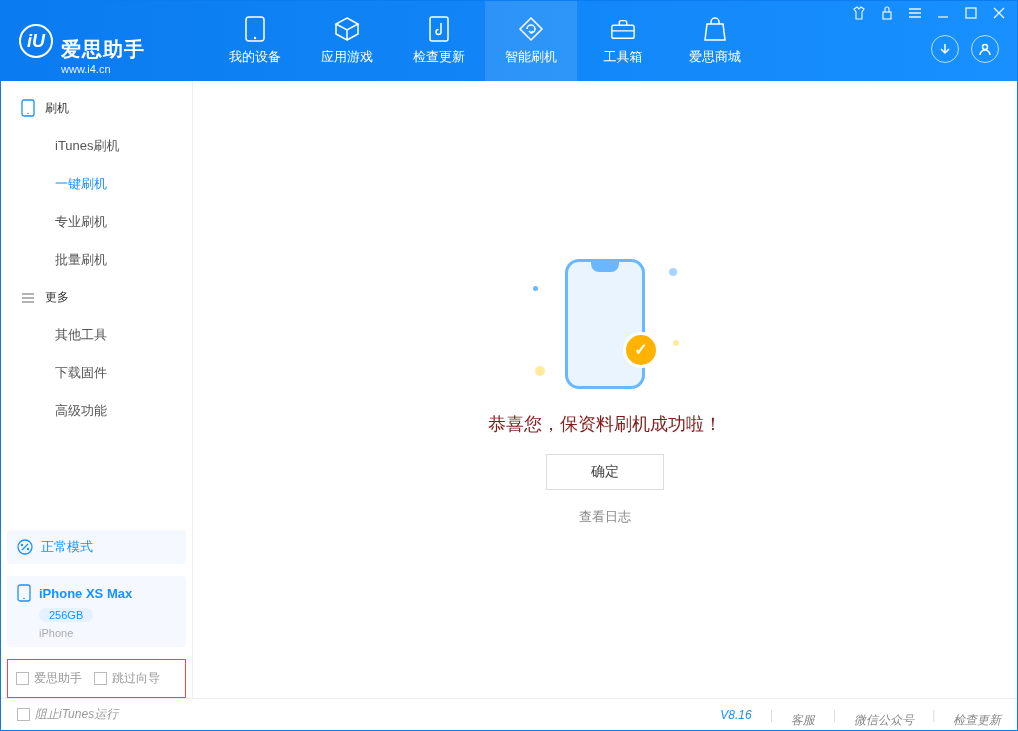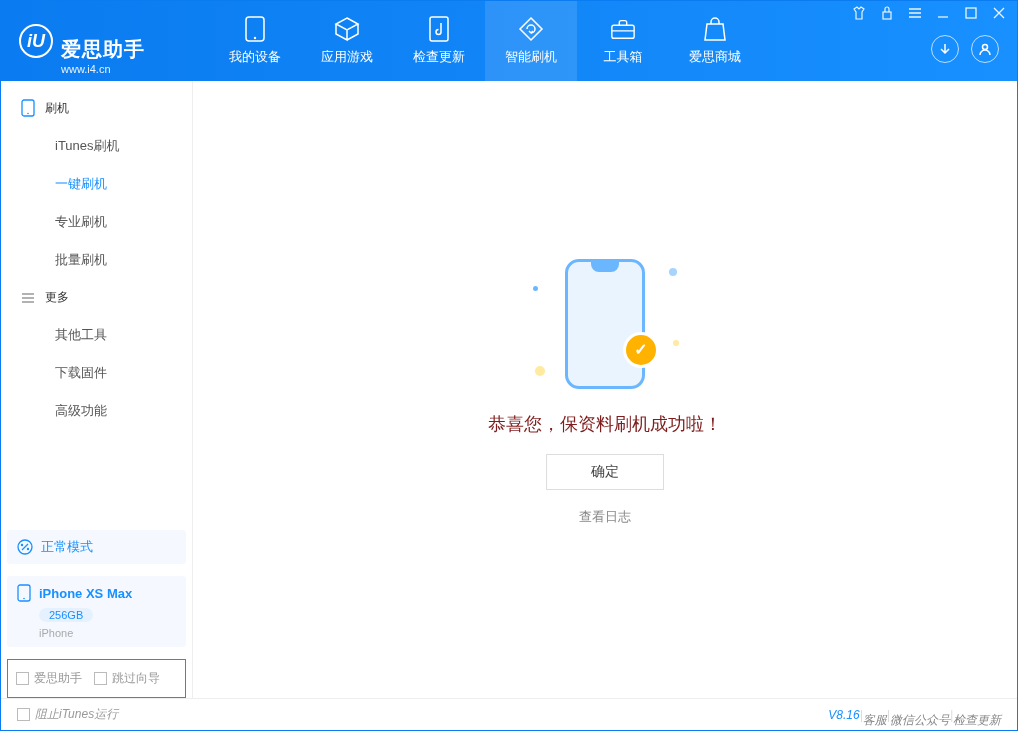--- a/index.html
+++ b/index.html
@@ -39,21 +39,21 @@
 .ill-check { position: absolute; right: 46px; bottom: 26px; width: 36px; height: 36px; background: #ffb300; border-radius: 50%; border: 3px solid #fff; display: flex; align-items: center; justify-content: center; color: #fff; font-weight: bold; }
 .ill-dot { position: absolute; border-radius: 50%; }
 .d1 { width: 5px; height: 5px; background: #6ab7ff; left: 28px; top: 32px; }
 .d2 { width: 10px; height: 10px; background: #ffeaa0; left: 30px; bottom: 18px; }
 .d3 { width: 8px; height: 8px; background: #6ab7ff; right: 28px; top: 14px; opacity: .6; }
 .d4 { width: 6px; height: 6px; background: #ffeaa0; right: 26px; bottom: 48px; }
 .success-title { font-size: 18px; color: #7f1d1d; }
 .confirm-btn { border: 1px solid #ddd; background: #fff; padding: 8px 44px; font-size: 14px; color: #444; cursor: pointer; }
 .log-link { color: #888; font-size: 13px; cursor: pointer; }
 .statusbar { height: 32px; border-top: 1px solid #eee; display: flex; padding: 4px 16px; font-size: 12px; color: #888; justify-content: space-between; font-style: italic; }
-.statusbar .right { display: flex; gap: 0; align-items: center; }
+.statusbar .right { display: flex; gap: 18px; align-items: center; }
 .statusbar .link { color: #888; cursor: pointer; margin-top: 12px; }
 .sep { color: #ddd; }
 .ver { color: #1890ff; }
 svg { display: block; }
 </style>
 </head>
 <body>
 
 <div class="window">
 

